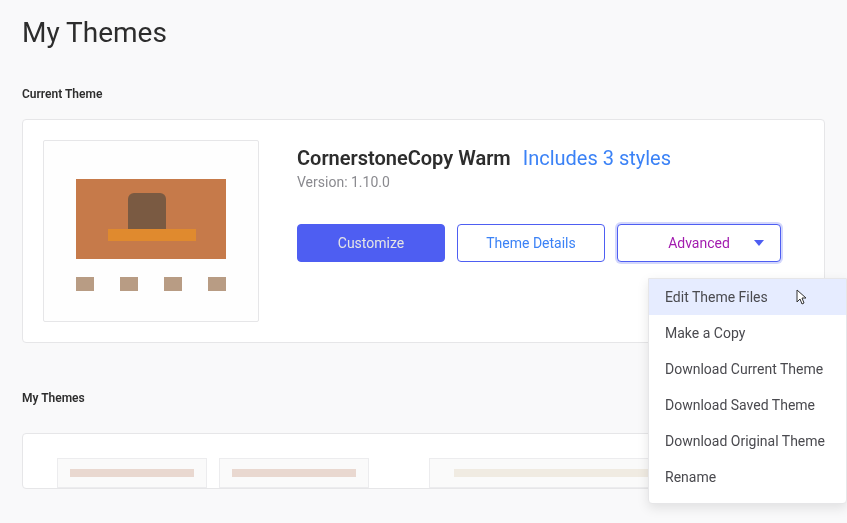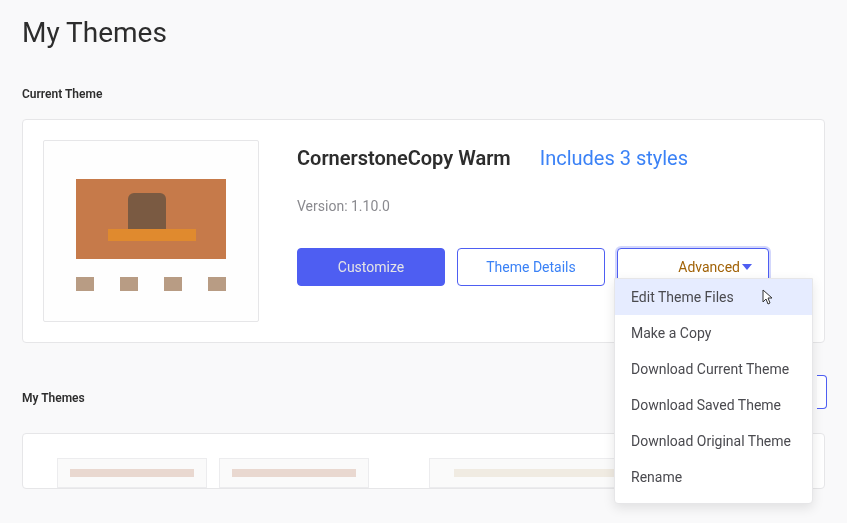--- a/index.html
+++ b/index.html
@@ -82,22 +82,22 @@
     width: 18px; height: 14px;
     background: #b89c84;
   }
   .theme-info {
     flex: 1;
     padding-top: 6px;
   }
   .theme-name-line {
     display: flex;
     align-items: baseline;
-    gap: 29px;
-    margin-bottom: 28px;
+    gap: 12px;
+    margin-bottom: 4px;
   }
   .theme-name {
     font-size: 20px;
     font-weight: 600;
     color: #2d2d2d;
   }
   .theme-styles {
     font-size: 20px;
     color: #3b82f6;
   }
@@ -129,37 +129,37 @@
     width: 148px;
   }
   .btn-secondary {
     background: #fff;
     color: #3b82f6;
     border: 1px solid #4e5ef2;
     width: 148px;
   }
   .btn-dropdown {
     background: #fff;
-    color: #a16207;
+    color: #a21caf;
     border: 1px solid #4e5ef2;
     box-shadow: 0 0 0 2px rgba(78,94,242,0.25);
-    width: 152px;
-    justify-content: flex-end;
+    width: 164px;
+    justify-content: center;
     position: relative;
     gap: 18px;
   }
   .btn-dropdown .caret {
     position: absolute;
     right: 16px;
   }
   .caret svg { display: block; }
   .dropdown {
     position: absolute;
     top: 278px;
-    left: 614px;
+    left: 648px;
     width: 199px;
     background: #fff;
     border: 1px solid #e6e6e8;
     border-radius: 0 0 4px 4px;
     box-shadow: 0 4px 12px rgba(0,0,0,0.10);
     z-index: 20;
     padding: 0 0 8px 0;
   }
   .dropdown-item {
     padding: 10px 16px;

